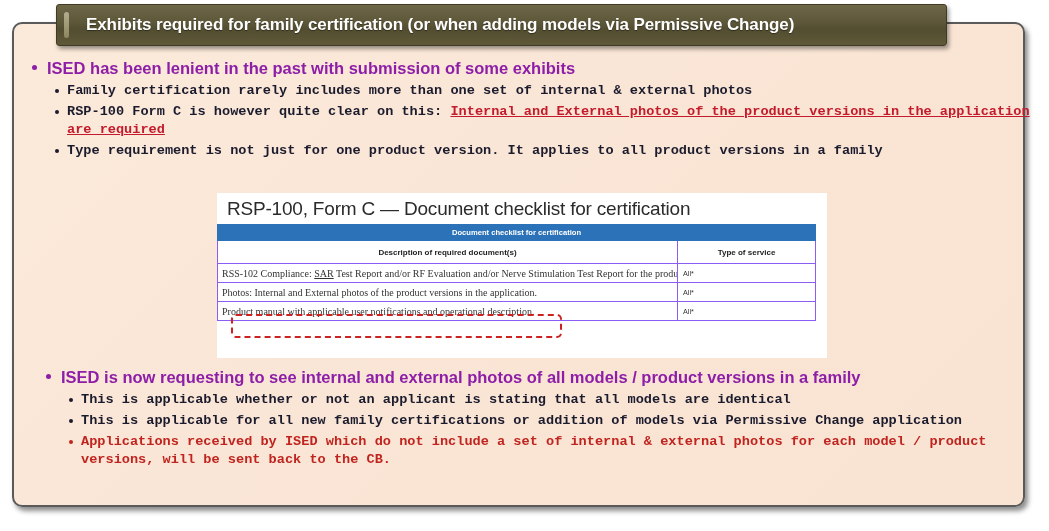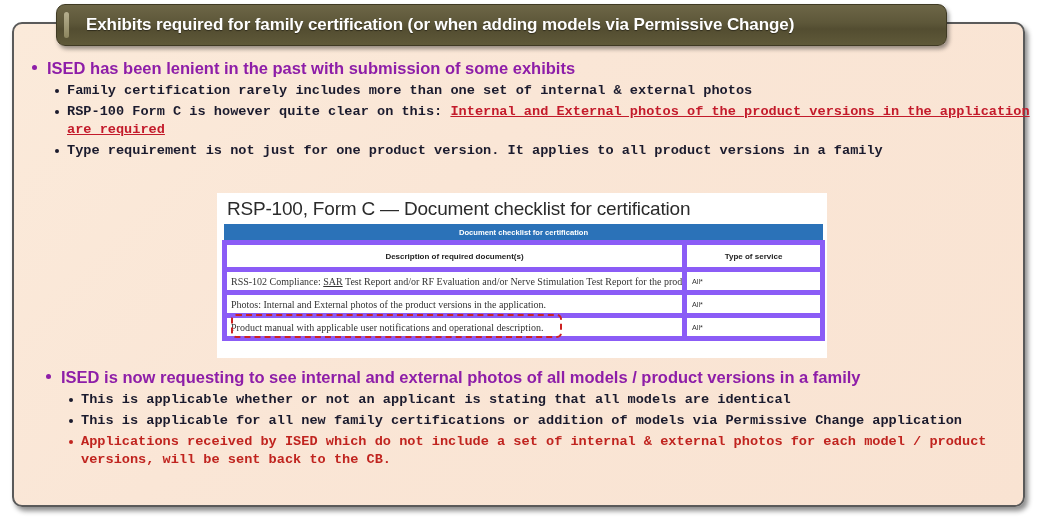--- a/index.html
+++ b/index.html
@@ -31,21 +31,21 @@
 
   
   #title-banner {
     position: absolute;
     left: 56px;
     top: 4px;
     width: 891px;
     height: 42px;
     background: linear-gradient(180deg, #6d6647 0%, #5d5739 45%, #534d31 60%, #5f5939 100%);
     border: 1px solid #3f3a23;
-    border-radius: 9px;
+    border-radius: 3px;
     box-sizing: border-box;
     box-shadow: 2px 3px 4px rgba(0,0,0,0.4);
     display: flex;
     align-items: center;
     z-index: 5;
   }
   #title-banner .cap {
     position: absolute;
     left: 7px;
     top: 7px;
@@ -147,26 +147,25 @@
   #form-figure-title {
     font-size: 19px;
     color: #2b2b2b;
     font-weight: normal;
     padding: 3px 12px 4px 10px;
     letter-spacing: -0.2px;
     white-space: nowrap;
   }
   table.doc-table {
     width: 598px;
-    margin-left: 5px;
     border-collapse: collapse;
     table-layout: fixed;
   }
   table.doc-table td, table.doc-table th {
-    border: 5px solid #8b5cf6;
+    border: 1px solid #8b5cf6;
     padding: 0;
   }
   .tbl-banner {
     background: #2b72b8;
     color: #ffffff;
     font-size: 7.6px;
     font-weight: bold;
     text-align: center;
     height: 15px;
     border: 1px solid #2b72b8 !important;

